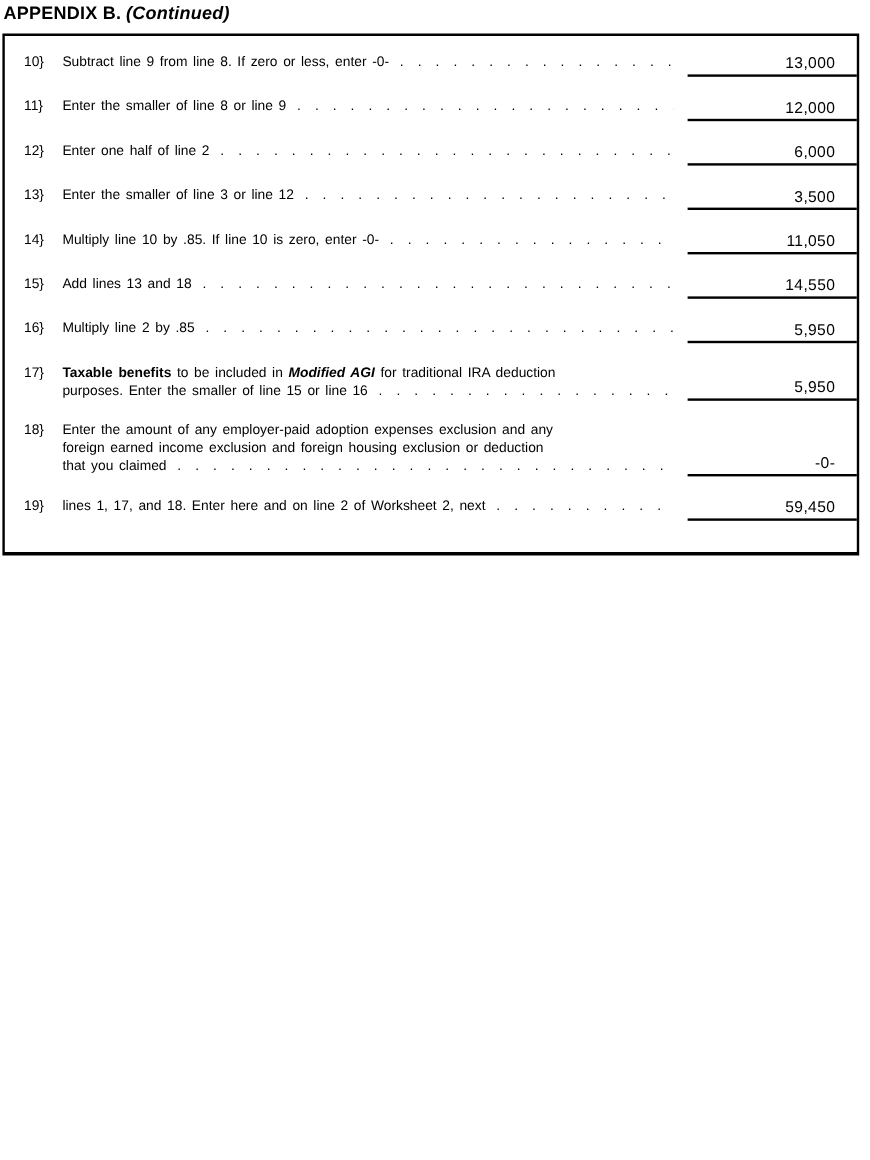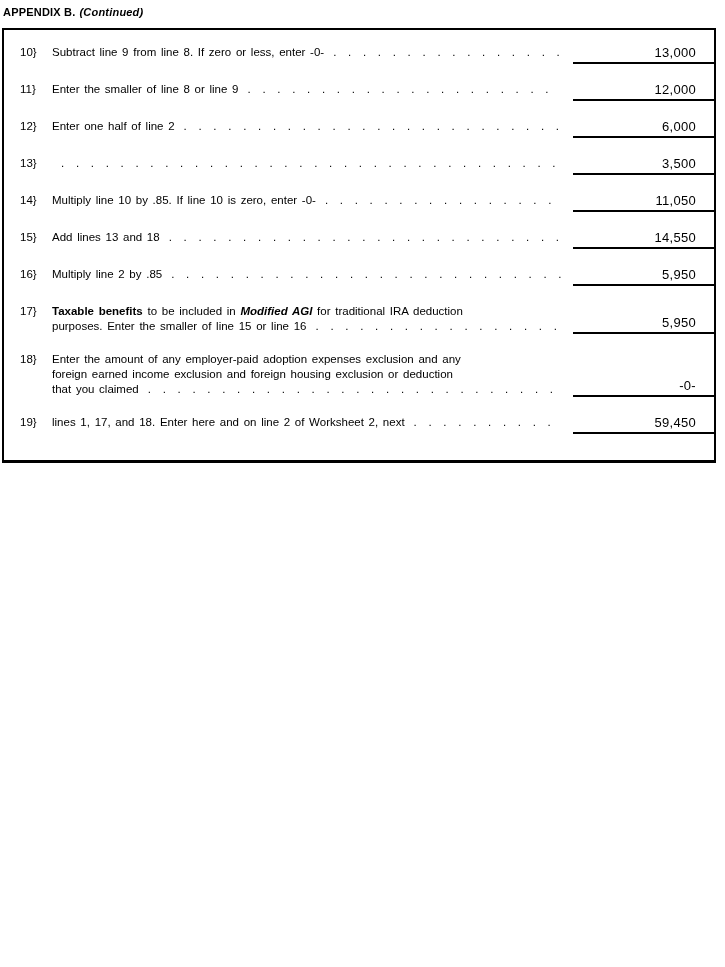--- a/index.html
+++ b/index.html
@@ -10,21 +10,21 @@
     background: #ffffff;
     color: #000000;
     font-family: "Liberation Sans", sans-serif;
     overflow: hidden;
   }
   .title-wrap {
     margin: 3px 9px 0 2px;
     padding-left: 1px;
   }
   .title {
-    font-size: 11px;
+    font-size: 15px;
     font-weight: bold;
     letter-spacing: 0.2px;
     line-height: 18px;
     white-space: nowrap;
   }
   .title .cont {
     font-style: italic;
     margin-left: 4px;
   }
   .box {
@@ -120,20 +120,21 @@
               <span class="segs"><span>Enter one half of line 2</span></span>
               <span class="dots">. . . . . . . . . . . . . . . . . . . . . . . . . . . . . . . . . . . . . . . .</span>
             </div>
           </div>
           <div class="value">6,000</div>
         </div>
         <div class="row">
           <div class="num">13}</div>
           <div class="desc">
             <div class="dline dline-last">
+              <span class="segs"><span>Enter the smaller of line 3 or line 12</span></span>
               <span class="dots">. . . . . . . . . . . . . . . . . . . . . . . . . . . . . . . . . . . . . . . .</span>
             </div>
           </div>
           <div class="value">3,500</div>
         </div>
         <div class="row">
           <div class="num">14}</div>
           <div class="desc">
             <div class="dline dline-last">
               <span class="segs"><span>Multiply line 10 by .85. If line 10 is zero, enter -0-</span></span>

